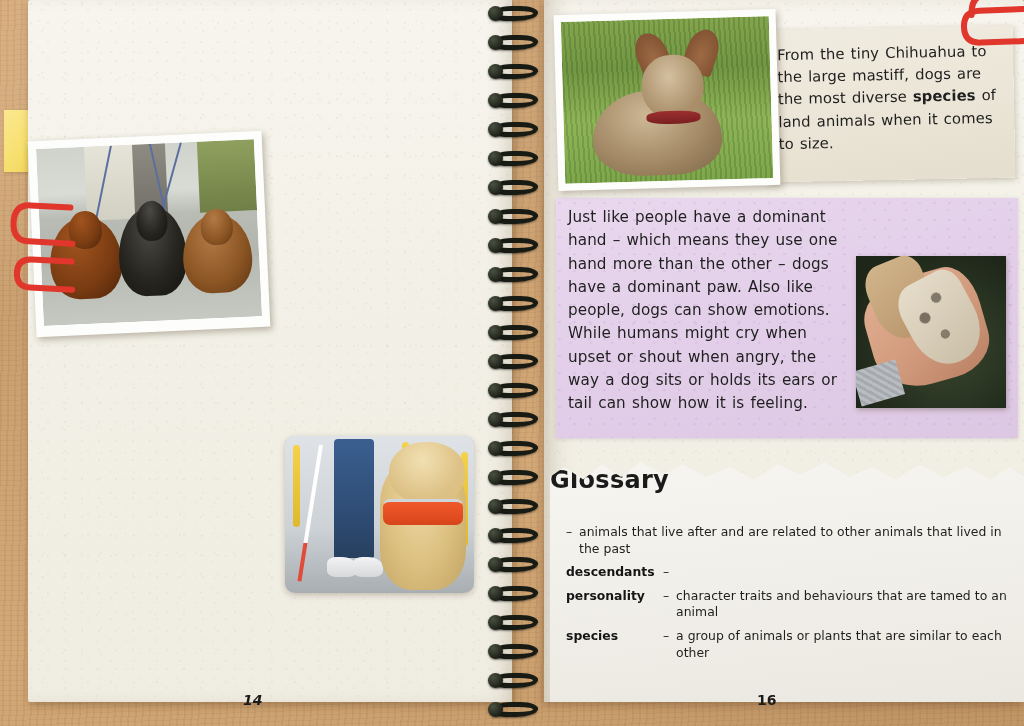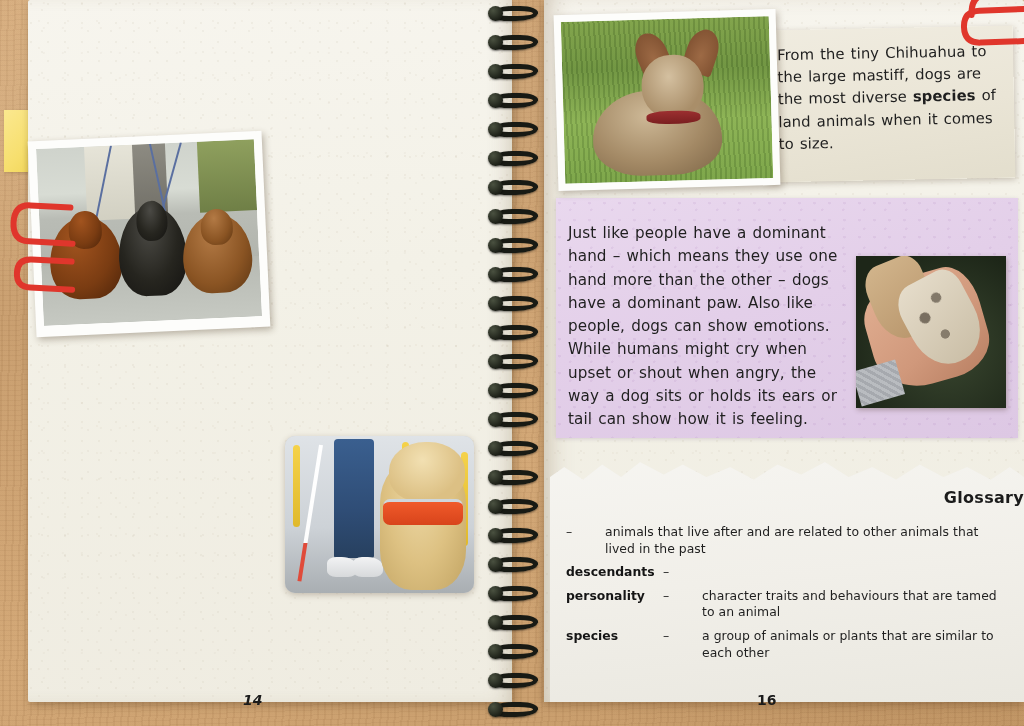--- a/index.html
+++ b/index.html
@@ -314,21 +314,21 @@
     width: 462px; height: 240px;
     background:
       radial-gradient(circle at 22% 30%, rgba(150,100,170,0.11) 0 1.3px, transparent 1.5px),
       radial-gradient(circle at 68% 62%, rgba(150,100,170,0.10) 0 1.2px, transparent 1.4px),
       linear-gradient(165deg, #e9d8ee 0%, #e3cfe9 45%, #ddc8e4 100%);
     background-size: 15px 17px, 21px 19px, 100% 100%;
     box-shadow: 0 1px 4px rgba(90,60,110,0.18);
     z-index: 3;
   }
   #purple-box .txt {
-    position: absolute; left: 12px; top: 24px; width: 282px;
+    position: absolute; left: 12px; top: 8px; width: 282px;
     font-size: 15.2px; line-height: 1.53;
   }
 
   
   #photo-paw {
     position: absolute;
     left: 300px; top: 58px;
     width: 150px; height: 152px;
     overflow: hidden;
     box-shadow: 1px 2px 5px rgba(60,40,20,0.3);
@@ -375,46 +375,46 @@
     background: linear-gradient(175deg,#f6f5f1 0%, #f1efe9 50%, #eae8e0 100%);
     filter: drop-shadow(1px 2px 5px rgba(60,40,20,0.30));
     clip-path: polygon(
       0% 10%, 3% 6%, 7% 11%, 11% 5%, 15% 10%, 19% 4%, 24% 9%, 28% 5%,
       33% 10%, 38% 6%, 43% 11%, 48% 5%, 53% 9%, 58% 4%, 63% 10%, 68% 6%,
       73% 11%, 78% 5%, 83% 10%, 88% 6%, 93% 11%, 97% 6%, 100% 10%,
       100% 100%, 0% 100%);
     z-index: 3;
   }
   #glossary-title {
-    position: absolute; left: 0; top: 36px; width: 100%;
-    text-align: right;
+    position: absolute; left: 0; top: 14px; width: 100%;
+    text-align: left;
     font-family: "DejaVu Sans", sans-serif;
     font-weight: 700;
-    font-size: 16px;
+    font-size: 24px;
     color: #1b1b1b;
     letter-spacing: 0.3px;
   }
   #glossary-list {
     position: absolute; left: 16px; top: 72px; width: 446px;
   }
   .gl-row {
     display: flex;
     margin-bottom: 7px;
     font-family: "DejaVu Sans", sans-serif;
     font-size: 12.4px;
     line-height: 1.34;
     color: #1f1f1f;
   }
   .gl-term {
     width: 97px; flex: 0 0 97px;
     font-weight: 700;
     color: #151515;
   }
   .gl-dash { flex: 0 0 13px; }
-  .gl-def { flex: 1; letter-spacing: 0.05px; margin-left: 26px; }
+  .gl-def { flex: 1; letter-spacing: 0.05px; }
 
   
   .pagenum {
     position: absolute;
     bottom: 18px;
     font-family: "DejaVu Sans", sans-serif;
     font-weight: 700;
     font-size: 14px;
     color: #1b1b1b;
     z-index: 6;

